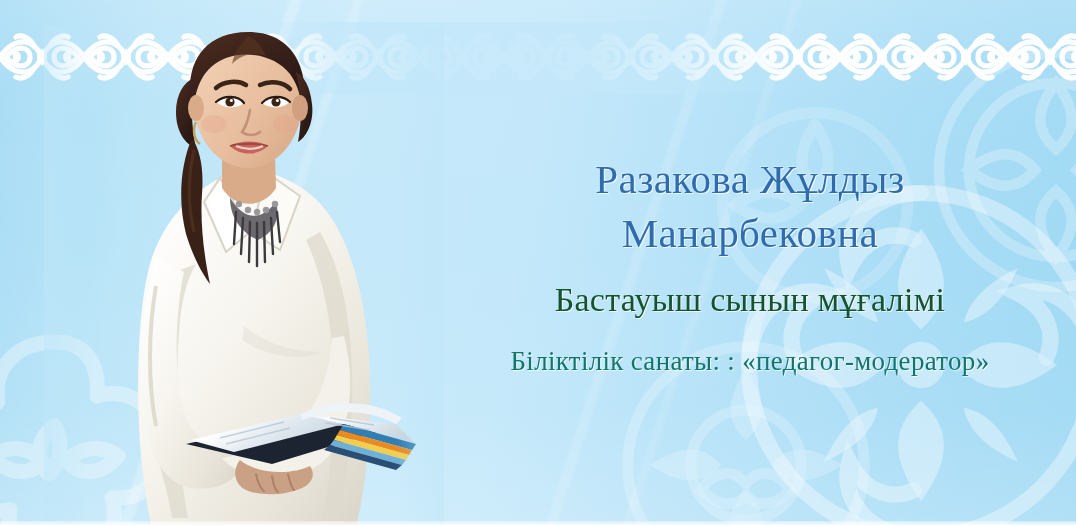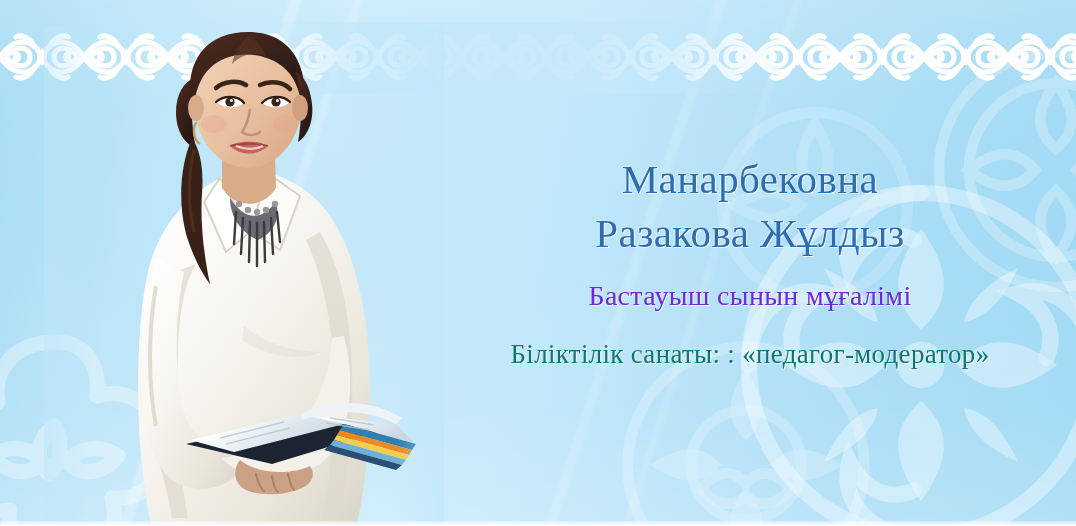--- a/index.html
+++ b/index.html
@@ -126,23 +126,23 @@
     line-height: 1.32;
     color: #2f6cad;
     letter-spacing: 0.4px;
     text-shadow: 1px 1px 0 rgba(255,255,255,0.75),
                  -1px -1px 0 rgba(255,255,255,0.35);
     margin: 0;
     font-weight: normal;
   }
   .subtitle {
     font-family: "Liberation Serif", "DejaVu Serif", serif;
-    font-size: 28px;
+    font-size: 34px;
     line-height: 1.3;
-    color: #6d28d9;
+    color: #14532d;
     margin: 18px 0 0 0;
     letter-spacing: 0.3px;
     text-shadow: 1px 1px 0 rgba(255,255,255,0.7);
     font-weight: normal;
   }
   .category {
     font-family: "Liberation Serif", "DejaVu Serif", serif;
     font-size: 27px;
     line-height: 1.3;
     color: #0f766e;
@@ -438,20 +438,20 @@
         <path d="M212 448 C214 458 216 462 220 465"></path>
         <path d="M228 450 C230 460 231 464 234 466"></path>
         <path d="M244 448 C246 456 247 461 250 464"></path>
       </g>
 
       <rect x="0" y="0" width="400" height="500" fill="url(#softedge)" opacity="0.55"></rect>
     </svg>
   </div>
 
   <div class="text-block">
+    <div class="name">Разакова Жұлдыз</div>
     <div class="name">Манарбековна</div>
-    <div class="name">Разакова Жұлдыз</div>
     <div class="subtitle">Бастауыш сынын мұғалімі</div>
     <div class="category">Біліктілік санаты: : «педагог-модератор»</div>
   </div>
 
   <div class="bottom-strip"></div>
 </div>
 
 </body></html>

